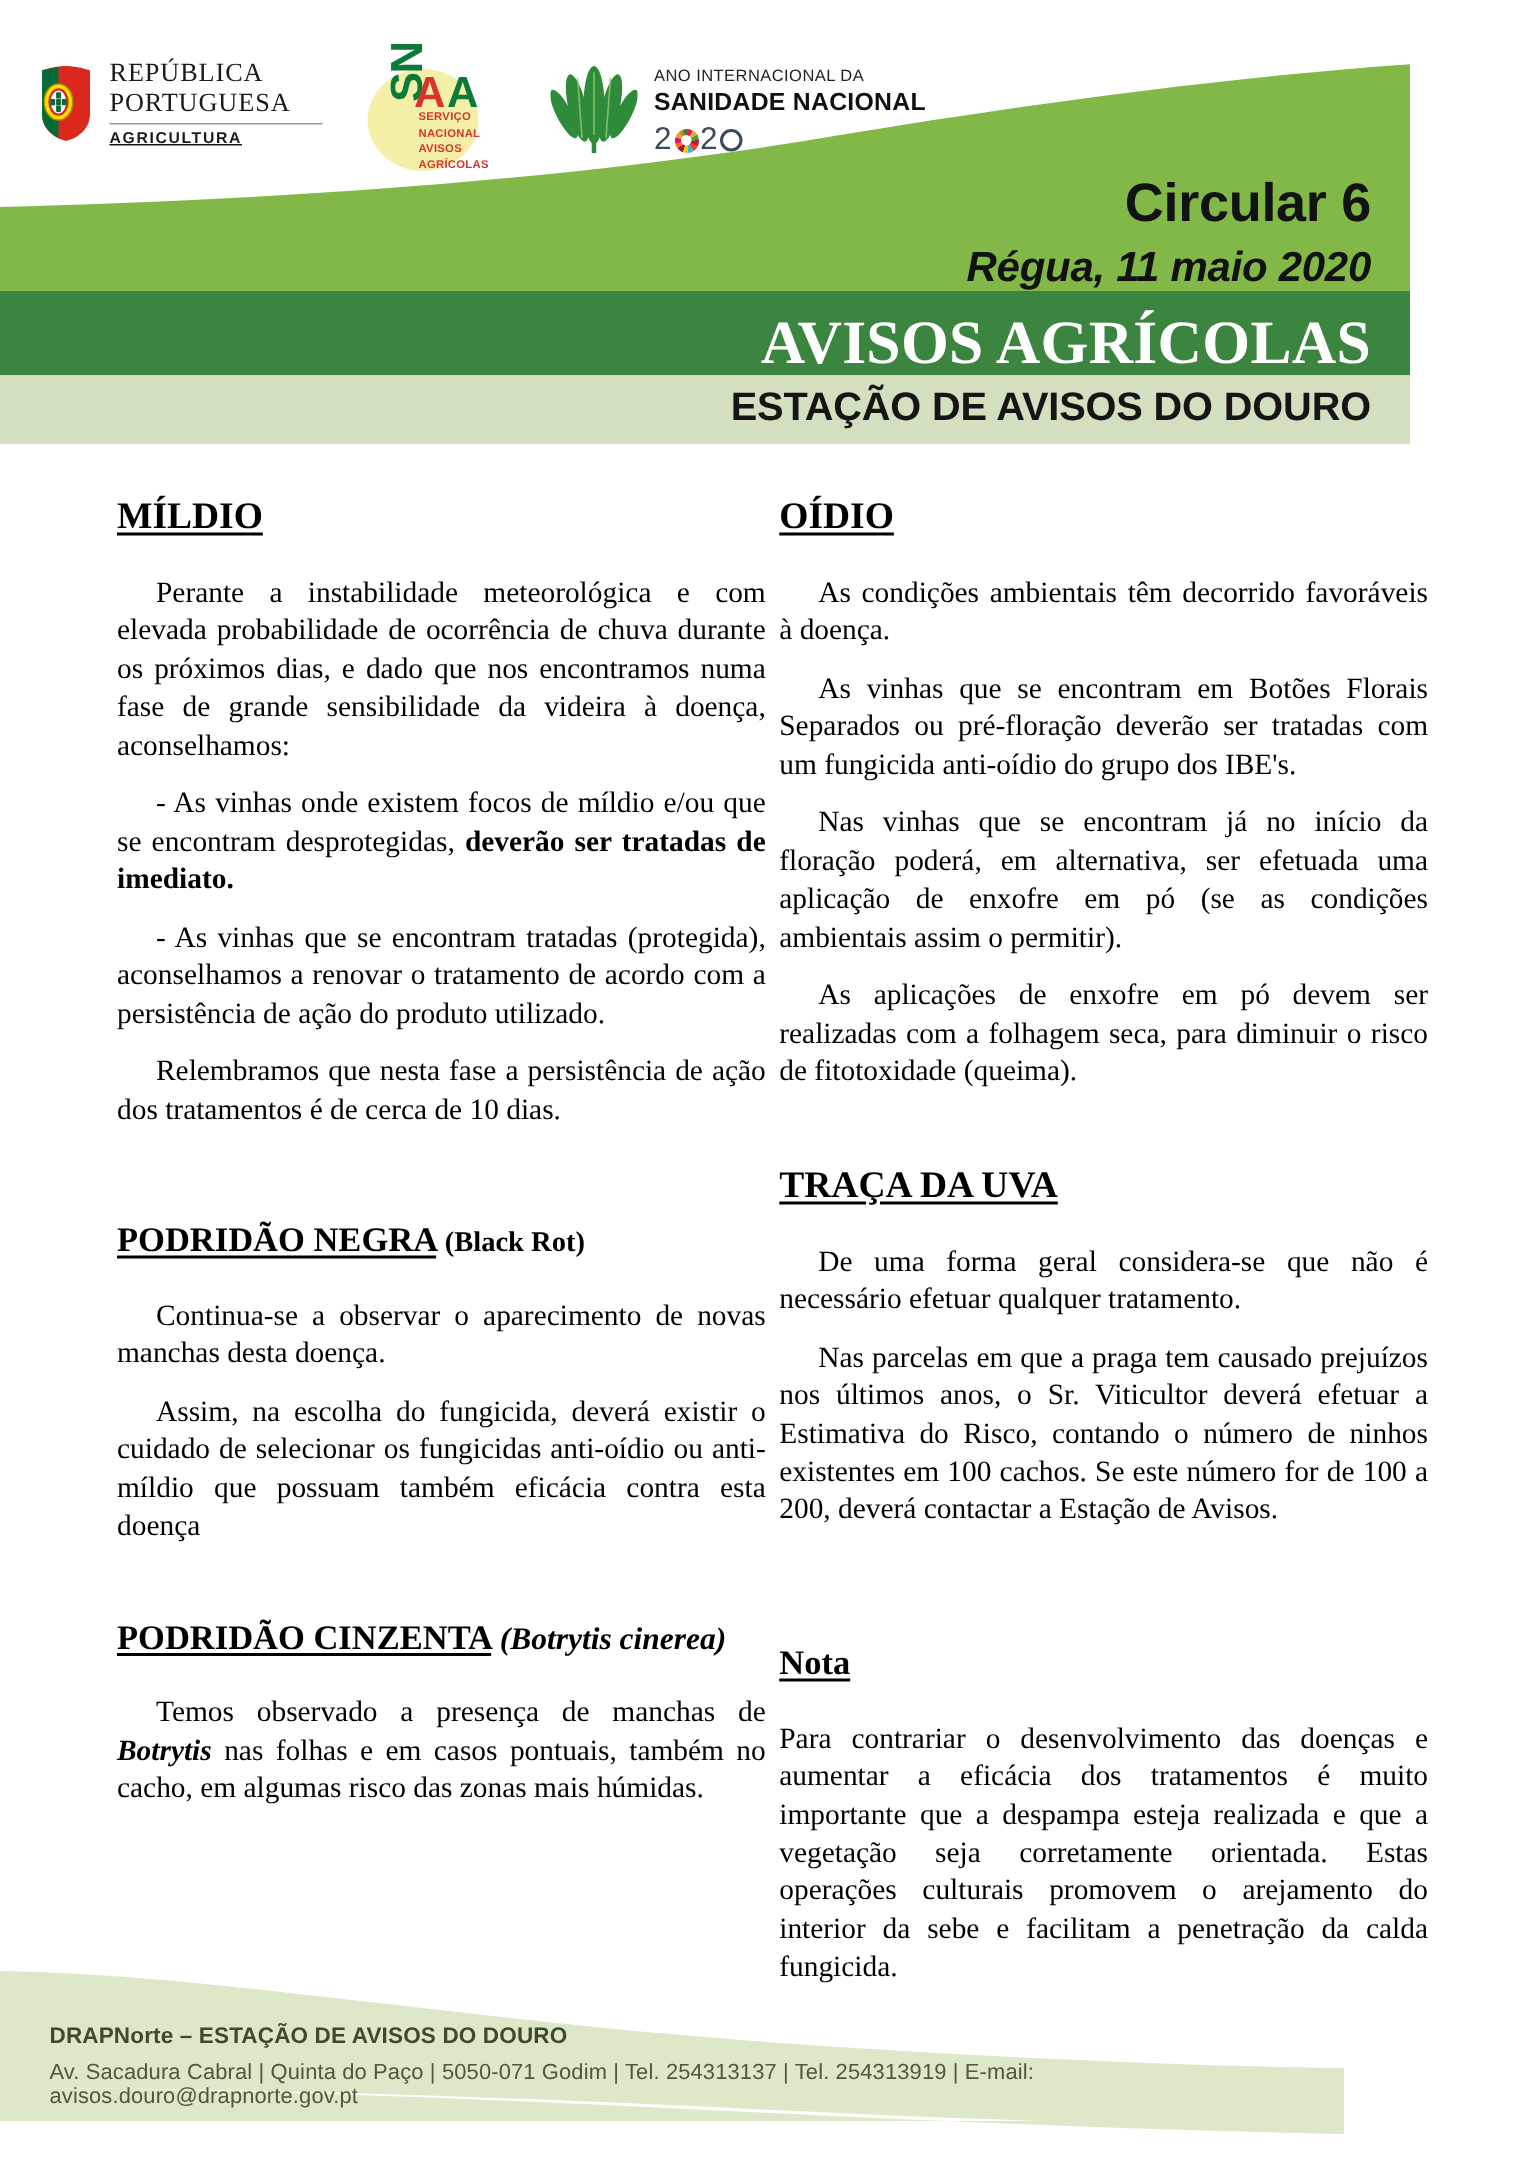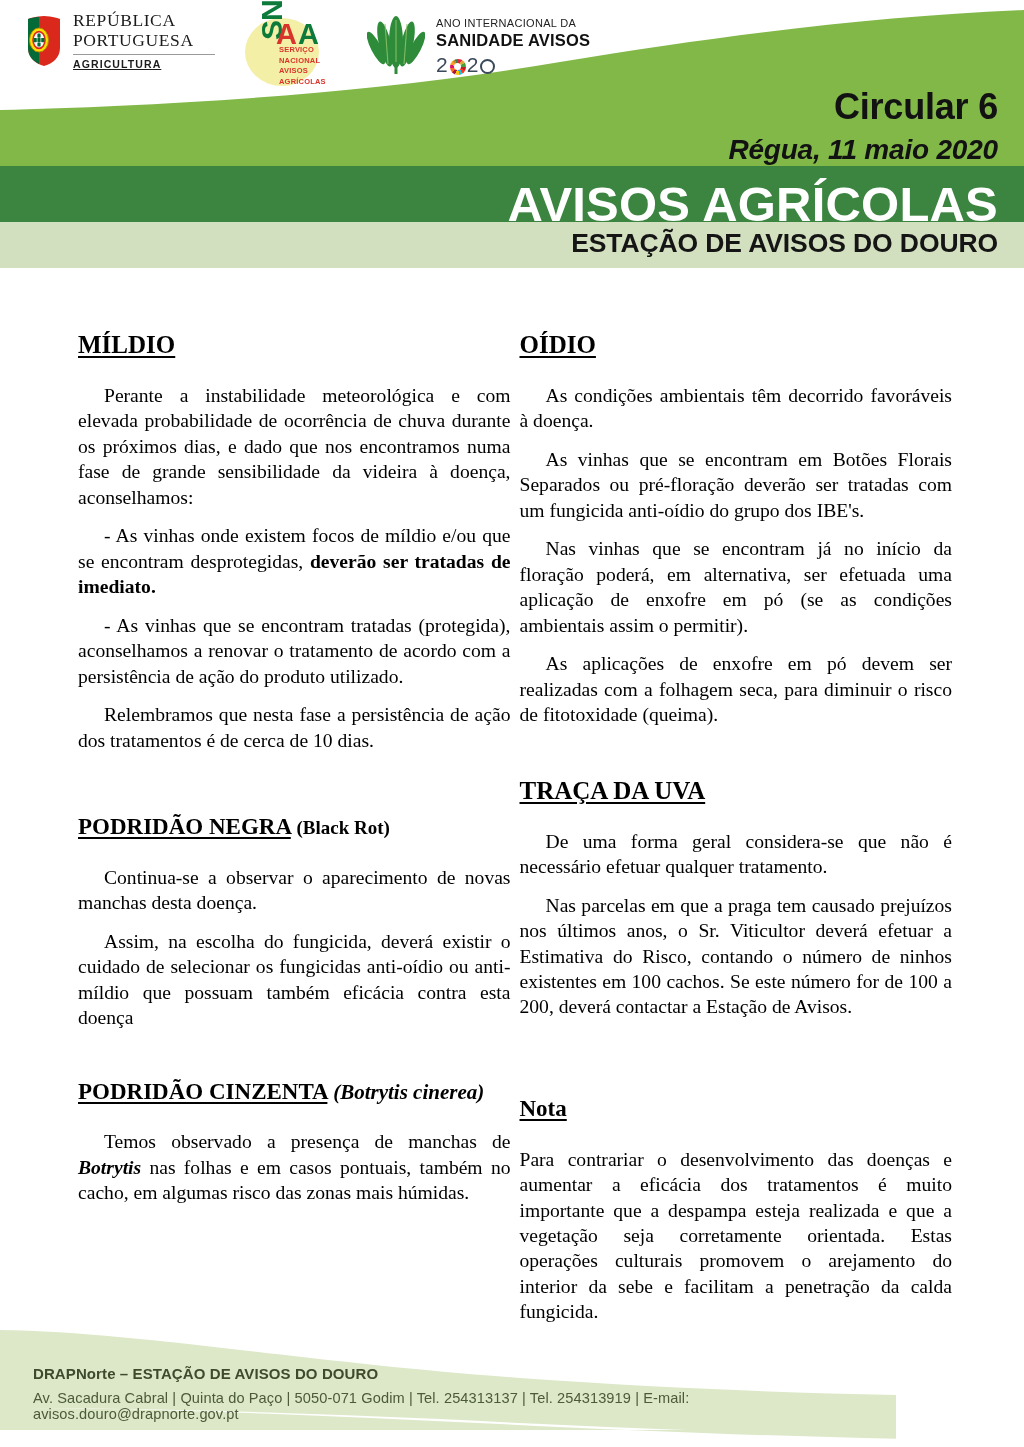--- a/index.html
+++ b/index.html
@@ -11,23 +11,24 @@
     height: 1447px;
     background: #ffffff;
     font-family: "Liberation Serif", "DejaVu Serif", serif;
     overflow: hidden;
     position: relative;
   }
 
   
   .header {
     position: relative;
-    width: 1024px;
+    width: 940px;
     height: 268px;
     overflow: hidden;
+    margin-top: 28px;
   }
   .header-svg {
     position: absolute;
     top: 0;
     left: 0;
     width: 1024px;
     height: 268px;
   }
 
   .logos {
@@ -214,22 +215,22 @@
     font-weight: bold;
     color: #121212;
     z-index: 6;
     letter-spacing: -0.2px;
     font-style: italic;
   }
   .hdr-main {
     position: absolute;
     right: 26px;
     top: 176px;
-    font-family: Liberation Sans, sans-serif;
-    font-size: 49px;
+    font-family: Liberation Serif, serif;
+    font-size: 41px;
     font-weight: bold;
     color: #ffffff;
     z-index: 6;
     letter-spacing: 0.2px;
   }
   .hdr-sub {
     position: absolute;
     right: 26px;
     top: 228px;
     font-family: "Liberation Sans", sans-serif;
@@ -298,21 +299,21 @@
 
   .sp-after-title { height: 24px; }
   .sp-para        { height: 13px; }
   .sp-section-lg  { height: 48px; }
   .sp-section-xl  { height: 76px; }
 
   
   .footer {
     position: absolute;
     left: 0;
-    bottom: 0;
+    bottom: 16px;
     width: 896px;
     height: 135px;
     overflow: hidden;
   }
   .footer-svg {
     position: absolute;
     left: 0; top: 0;
     width: 1024px; height: 135px;
   }
   .footer-text {
@@ -402,21 +403,21 @@
           <g stroke="#8fc46a" stroke-width="1.1" fill="none" opacity="0.85">
             <path d="M29,6 L29,52"></path>
             <path d="M18,10 L21,50"></path>
             <path d="M40,10 L37,50"></path>
           </g>
           <path d="M29,48 L29,60" stroke="#2e8b3a" stroke-width="3" fill="none"></path>
         </svg>
       </div>
       <div class="ai-text">
         <div class="ai-l1">ANO INTERNACIONAL DA</div>
-        <div class="ai-l2">SANIDADE AVISOS</div>
+        <div class="ai-l2">SANIDADE NACIONAL</div>
         <div class="ai-l3"><span>2</span><span class="zero-sdg"></span><span>2</span><span class="zero-ring"></span></div>
       </div>
     </div>
   </div>
 
   <div class="hdr-circular">Circular 6</div>
   <div class="hdr-date">Régua, 11 maio 2020</div>
   <div class="hdr-main">AVISOS AGRÍCOLAS</div>
   <div class="hdr-sub">ESTAÇÃO DE AVISOS DO DOURO</div>
 </div>

